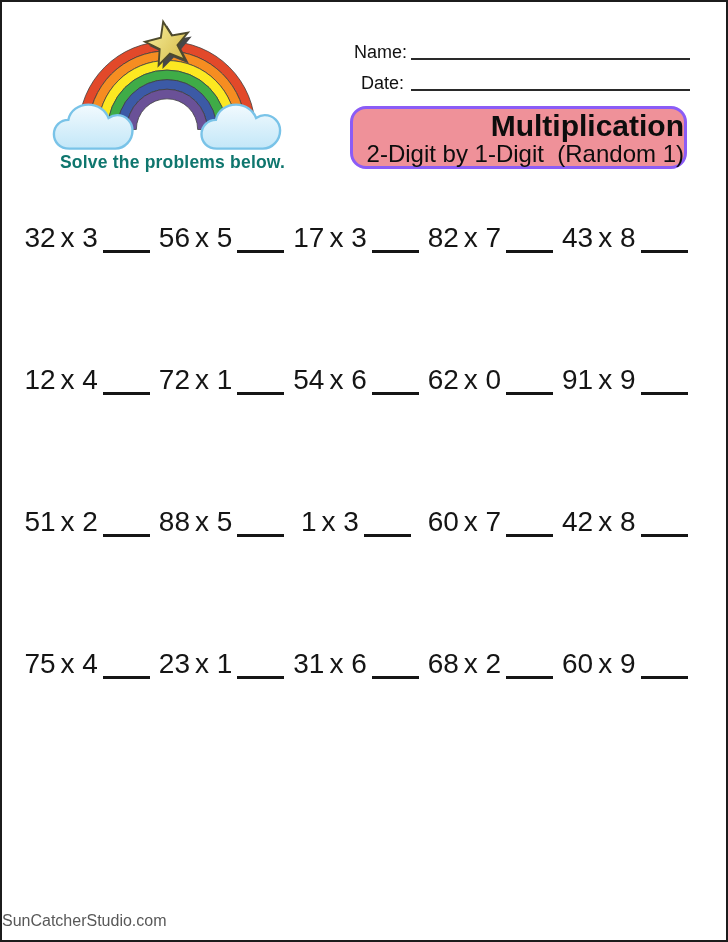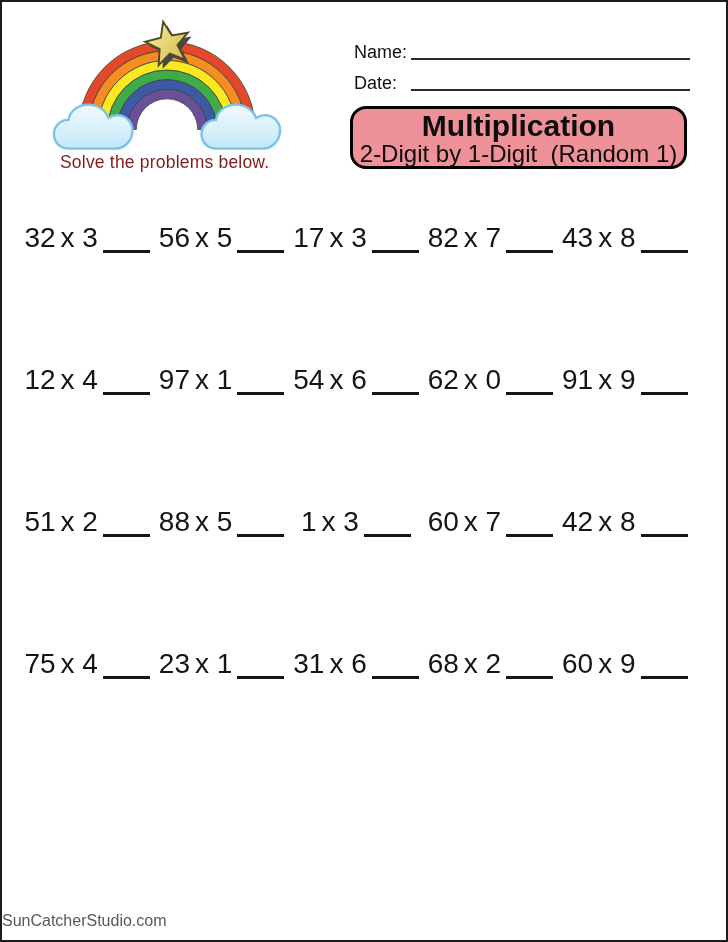--- a/index.html
+++ b/index.html
@@ -25,59 +25,61 @@
     height: 135px;
   }
   .rainbow-wrap svg { display: block; width: 100%; height: 100%; }
 
   .caption {
     position: absolute;
     left: 58px;
     top: 150px;
     font-size: 17.5px;
     letter-spacing: 0.2px;
-    color: #7f1d1d;
+    color: #0f766e;
+    font-weight: bold;
   }
 
   
   .field-row {
     position: absolute;
     display: flex;
     align-items: flex-end;
     width: 336px;
     height: 20px;
     left: 352px;
   }
   .field-row.name { top: 40px; }
   .field-row.date { top: 71px; }
   .field-label {
     font-size: 18px;
     line-height: 20px;
     width: 50px;
+    text-align: right;
     color: #111;
   }
   .rule-line {
     flex: 1;
     margin-left: 7px;
     margin-bottom: 2px;
     border-bottom: 2px solid #2a2a2a;
     height: 0;
   }
 
   
   .title-box {
     position: absolute;
     left: 348px;
     top: 104px;
     width: 337px;
     height: 63px;
     background: #ef9199;
-    border: 3px solid #000000;
+    border: 3px solid #8b5cf6;
     border-radius: 16px;
-    text-align: center;
+    text-align: right;
     padding-top: 1px;
   }
   .title-main {
     font-size: 30px;
     line-height: 31px;
     font-weight: bold;
     color: #0d0d0d;
   }
   .title-sub {
     font-size: 24px;
@@ -216,21 +218,21 @@
       </div>
     <div class="cell">
         <div class="problem">
           <div class="p-top">12</div>
           <div class="p-mult">x 4</div>
           <div class="p-rule"></div>
         </div>
       </div>
     <div class="cell">
         <div class="problem">
-          <div class="p-top">97</div>
+          <div class="p-top">72</div>
           <div class="p-mult">x 1</div>
           <div class="p-rule"></div>
         </div>
       </div>
     <div class="cell">
         <div class="problem">
           <div class="p-top">54</div>
           <div class="p-mult">x 6</div>
           <div class="p-rule"></div>
         </div>

